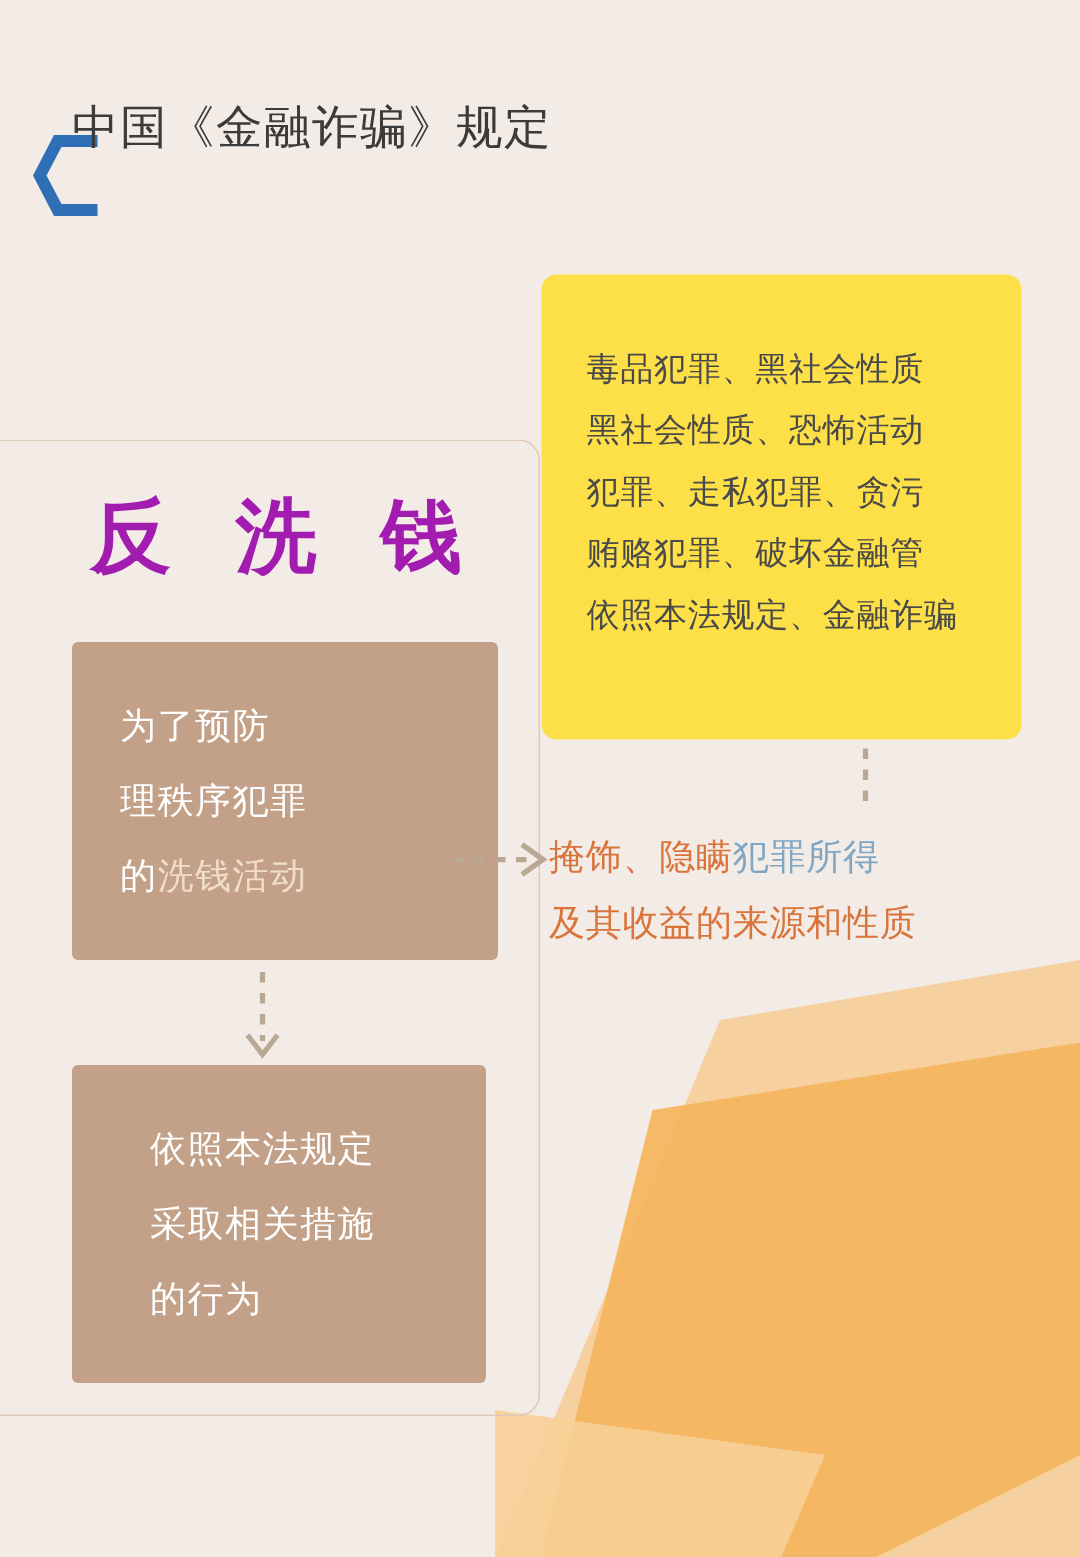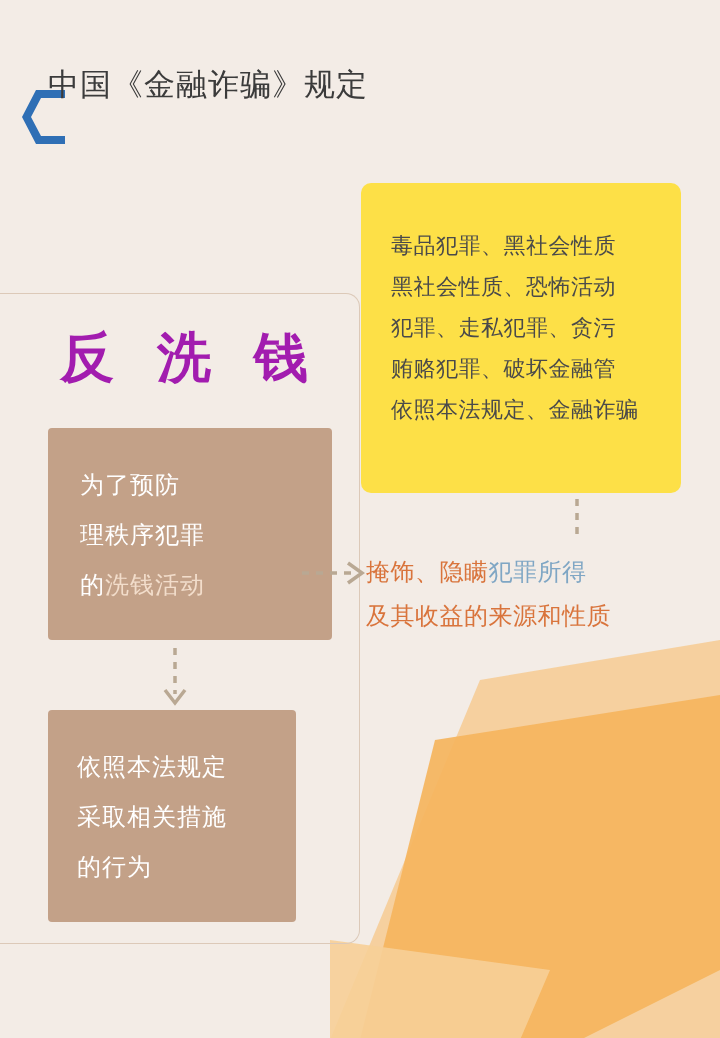--- a/index.html
+++ b/index.html
@@ -88,23 +88,23 @@
   .box-one {
     left: 48px;
     top: 428px;
     width: 284px;
     height: 212px;
     padding: 32px 0 0 32px;
   }
   .box-two {
     left: 48px;
     top: 710px;
-    width: 248px;
+    width: 276px;
     height: 212px;
-    padding: 32px 0 0 29px;
+    padding: 32px 0 0 52px;
   }
   .hl {
     color: #f2ddcb;
   }
 
   
   .right-card {
     position: absolute;
     left: 361px;
     top: 183px;

